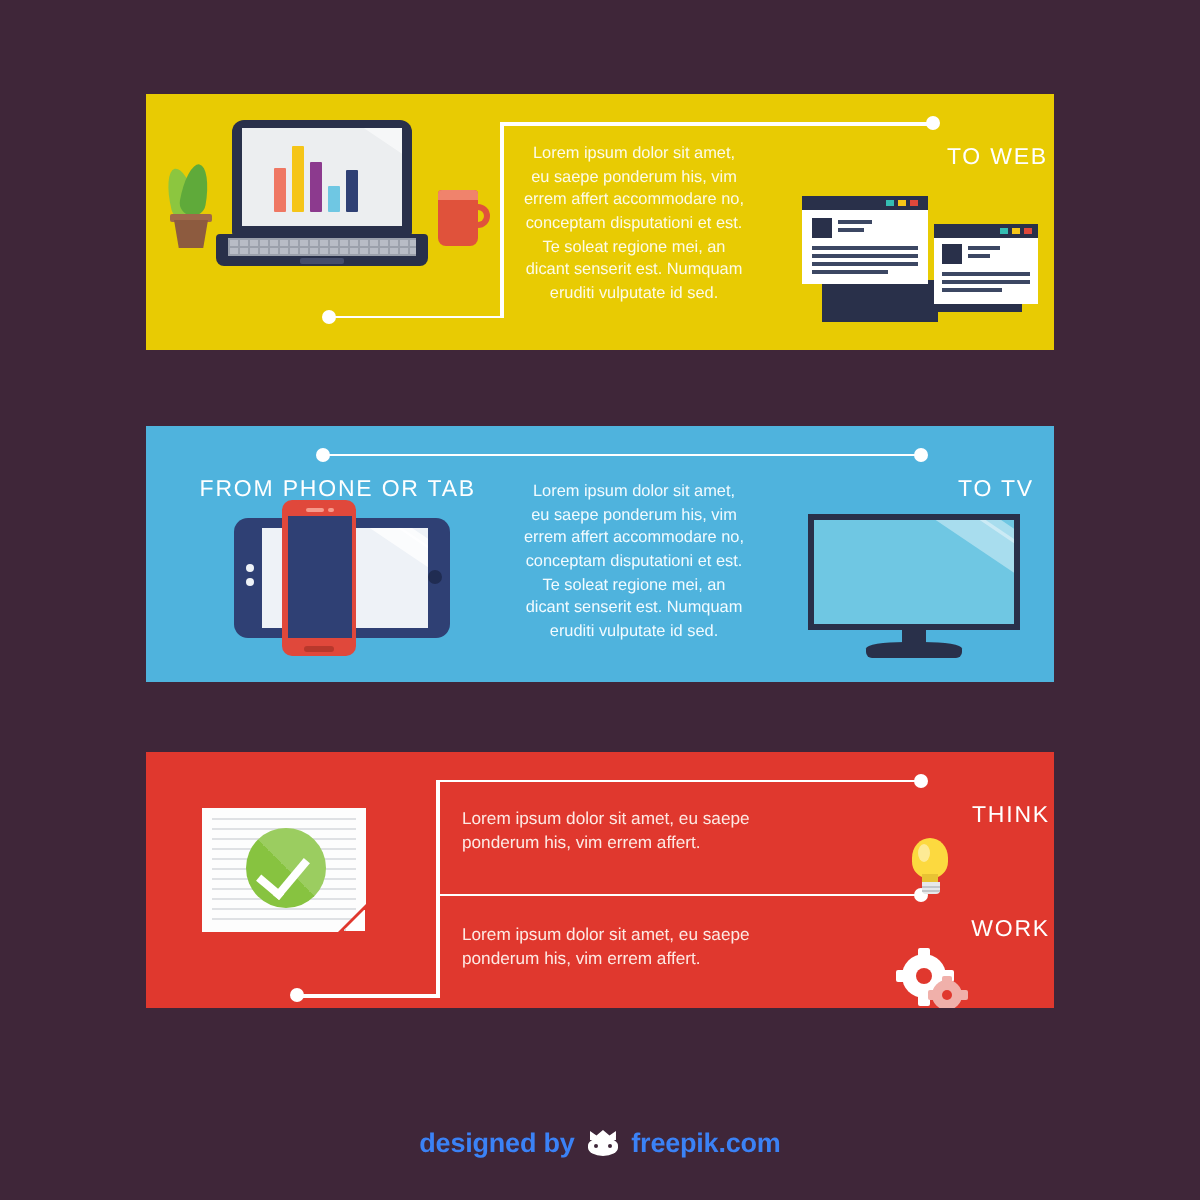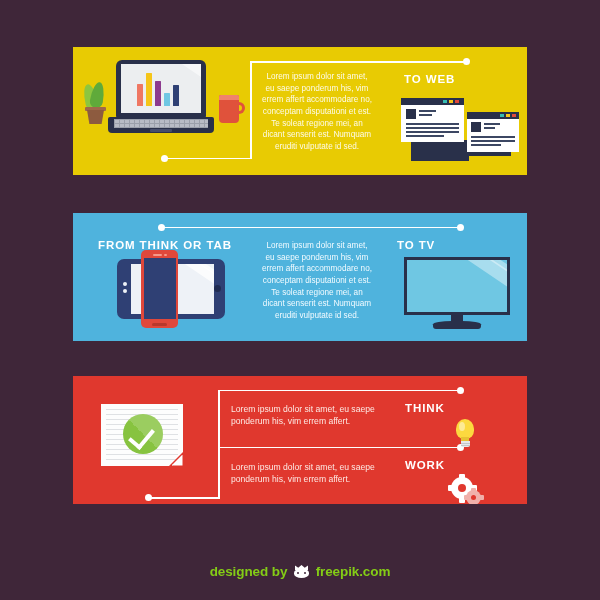--- a/index.html
+++ b/index.html
@@ -30,25 +30,25 @@
     overflow: hidden;
   }
   #banner-desk { top: 47px;  height: 128px; background: #e8cb03; }
   #banner-mobile { top: 213px; height: 128px; background: #4fb3dd; }
   #banner-success { top: 376px; height: 128px; background: #e0382e; }
 
   
   .cap {
     position: absolute;
     color: #ffffff;
-    font-weight: bold;
+    font-weight: normal;
     font-size: 11.5px;
     letter-spacing: 0.9px;
     white-space: nowrap;
-    text-align: left;
+    text-align: right;
   }
 
   
   .body-copy {
     position: absolute;
     color: #fdfbe8;
     font-size: 8.2px;
     line-height: 1.42;
     text-align: center;
   }
@@ -211,21 +211,21 @@
   .gear { position: absolute; border-radius: 50%; }
   .gear-big { left: 0; top: 0; width: 22px; height: 22px; background: #ffffff; }
   .gear-big::after { content:""; position:absolute; left:7px; top:7px; width:8px; height:8px; border-radius:50%; background:#e0382e; }
   .gear-sm { left: 15px; top: 13px; width: 15px; height: 15px; background: #f0b0aa; }
   .gear-sm::after { content:""; position:absolute; left:5px; top:5px; width:5px; height:5px; border-radius:50%; background:#e0382e; }
   .tooth { position: absolute; background: inherit; }
 
   
   #footer {
     position: absolute; left: 0; top: 563px; width: 600px;
-    text-align: center; color: #84cc16;
+    text-align: center; color: #3b82f6;
     font-size: 13.5px; font-weight: bold; letter-spacing: -0.1px;
   }
   #footer span { vertical-align: middle; }
   .fp-logo {
     display: inline-block; vertical-align: middle;
     width: 15px; height: 13px; margin: 0 3px; position: relative;
   }
   .fp-logo .crown {
     position: absolute; left: 1px; top: 0; width: 13px; height: 5px;
     background: #ffffff;
@@ -358,21 +358,21 @@
 
     <div id="tv" style="left:331px; top:44px;">
       <div class="tv-frame">
         <div class="glare" style="left:46px; top:-10px; width:14px; height:110px; background:rgba(255,255,255,0.40);"></div>
         <div class="glare" style="left:68px; top:-10px; width:6px; height:110px; background:rgba(255,255,255,0.40);"></div>
       </div>
       <div class="tv-neck"></div>
       <div class="tv-foot"></div>
     </div>
 
-    <div class="cap" style="left:25px; top:26px; width:140px;">FROM THINK OR TAB</div>
+    <div class="cap" style="left:25px; top:26px; width:140px;">FROM PHONE OR TAB</div>
     <div class="cap" style="left:324px; top:26px; width:120px;">TO TV</div>
   </div>
 
   <div class="banner" id="banner-success">
 
     <div class="conn conn-h" style="left:145px; top:13.5px; width:243px;"></div>
     <div class="dot" style="left:384px; top:11px;"></div>
 
     <div class="conn conn-h" style="left:145px; top:70.5px; width:243px;"></div>
     <div class="dot" style="left:384px; top:68px;"></div>

